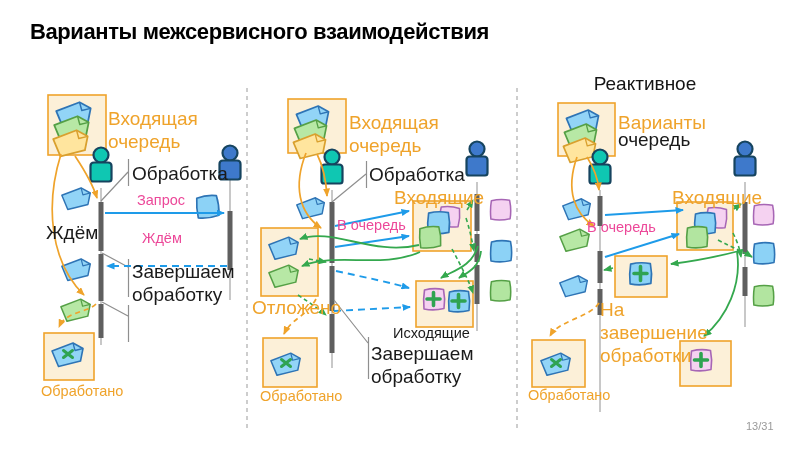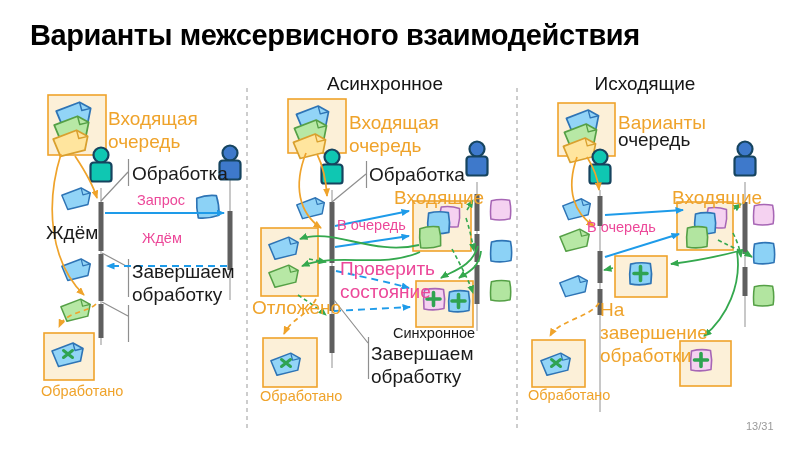--- a/index.html
+++ b/index.html
@@ -1,18 +1,18 @@
 <!DOCTYPE html>
 <html><head>
 <meta charset="utf-8">
 <style>
   html,body{margin:0;padding:0;background:#fff}
   body{width:800px;height:450px;overflow:hidden;font-family:"Liberation Sans",sans-serif}
   .slide{position:relative;width:800px;height:450px;background:#fff}
-  .title{position:absolute;left:30px;top:19px;font-size:29px;font-weight:700;color:#000;letter-spacing:-0.4px;white-space:nowrap}
+  .title{position:absolute;left:30px;top:19px;font-size:22px;font-weight:700;color:#000;letter-spacing:-0.4px;white-space:nowrap}
   .hdr{position:absolute;font-size:19px;color:#141414;text-align:center;white-space:nowrap}
   .lbl{position:absolute;font-size:19px;line-height:1.22;color:#1a1a1a}
   .o{color:#EFA32B}
   .b{color:#ec4899}
   .big{font-size:14.5px}
   .nw{white-space:nowrap}
   .pageno{position:absolute;left:746px;top:420px;font-size:11px;color:#9a9a9a}
   svg.art{position:absolute;left:0;top:0}
   .div{stroke:#B3B3B3;stroke-width:1.3;stroke-dasharray:4 4}
   .life{stroke:#A3A3A3;stroke-width:1.2}
@@ -28,22 +28,21 @@
   .plus{stroke:#2FA352;stroke-width:3.6;fill:none;stroke-linecap:round}
   .xmark{stroke:#2FA352;stroke-width:3;fill:none;stroke-linecap:round}
 </style>
 </head>
 <body>
 
 <div class="slide">
 
   <div class="title">Варианты межсервисного взаимодействия</div>
 
-  <div class="hdr" style="left:292px;top:73px;width:186px">Асинхронное</div>
-  <div class="hdr" style="left:552px;top:73px;width:186px">Исходящие</div>
+  <div class="hdr" style="left:552px;top:73px;width:186px">Реактивное</div>
 
   <svg class="art" width="800" height="450" viewBox="0 0 800 450">
     <defs>
       <symbol id="doc" viewBox="0 0 36 27">
         <path d="M2 10 L23 2 L33 7.5 L30.5 20 L8.5 25.5 Z" stroke-width="1.6" stroke-linejoin="round"></path>
         <path d="M23 2 L25 9.5 L33 7.5" fill="none" stroke-width="1.3" stroke-linejoin="round"></path>
       </symbol>
       <symbol id="note" viewBox="0 0 26 26">
         <path d="M3.5 4 Q13 1.5 22.5 3.5 Q24.5 13 23 22.5 Q13 25 3 23 Q2 13 3.5 4 Z" stroke-width="1.6" stroke-linejoin="round"></path>
       </symbol>
@@ -203,23 +202,22 @@
   <div class="lbl b nw big" style="left:137px;top:192px">Запрос</div>
   <div class="lbl nw" style="left:46px;top:221px">Ждём</div>
   <div class="lbl b nw big" style="left:142px;top:230px">Ждём</div>
   <div class="lbl" style="left:132px;top:260px;width:98px">Завершаем обработку</div>
   <div class="lbl o nw big" style="left:41px;top:383px">Обработано</div>
 
   <div class="lbl o" style="left:349px;top:111px;width:86px">Входящая очередь</div>
   <div class="lbl nw" style="left:369px;top:163px">Обработка</div>
   <div class="lbl o nw" style="left:394px;top:186px">Входящие</div>
   <div class="lbl b nw big" style="left:337px;top:217px">В очередь</div>
-  <div class="lbl b" style="left:340px;top:257px;width:92px">Проверить состояние</div>
   <div class="lbl o nw" style="left:252px;top:296px">Отложено</div>
-  <div class="lbl nw big" style="left:393px;top:325px">Синхронное</div>
+  <div class="lbl nw big" style="left:393px;top:325px">Исходящие</div>
   <div class="lbl" style="left:371px;top:342px;width:98px">Завершаем обработку</div>
   <div class="lbl o nw big" style="left:260px;top:388px">Обработано</div>
 
   <div class="lbl o nw" style="left:618px;top:111px">Варианты</div>
   <div class="lbl nw" style="left:618px;top:128px">очередь</div>
   <div class="lbl o nw" style="left:672px;top:186px">Входящие</div>
   <div class="lbl b nw big" style="left:587px;top:219px">В очередь</div>
   <div class="lbl o" style="left:600px;top:298px;width:120px">На завершение обработки</div>
   <div class="lbl o nw big" style="left:528px;top:387px">Обработано</div>
 

